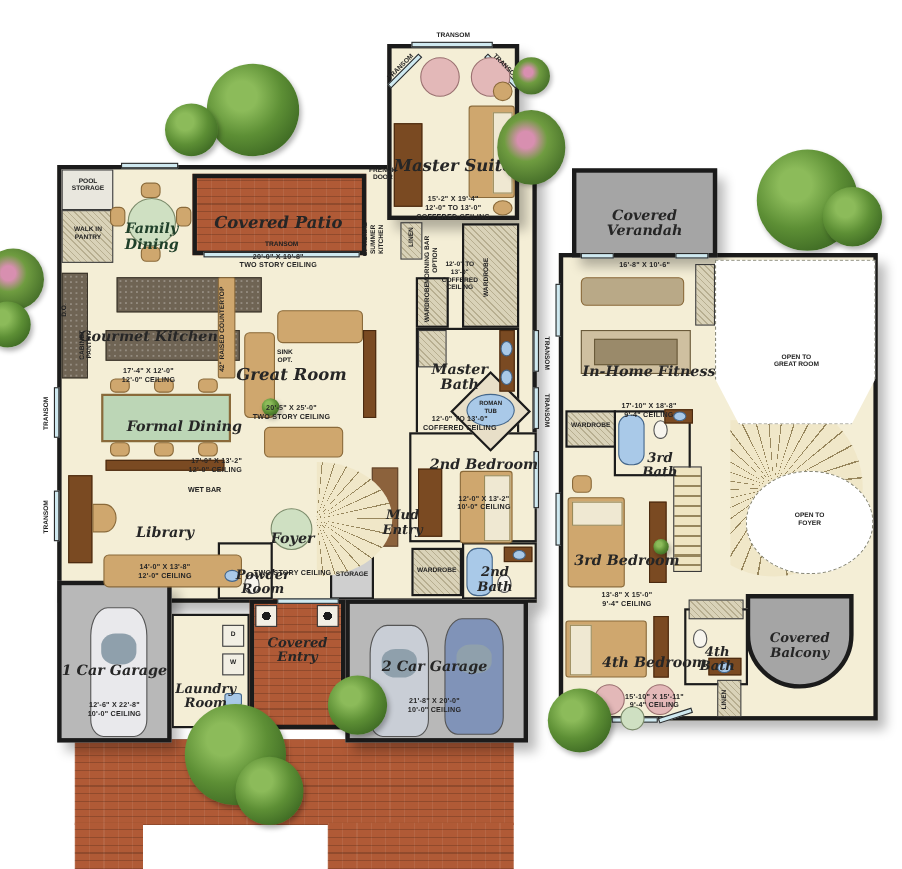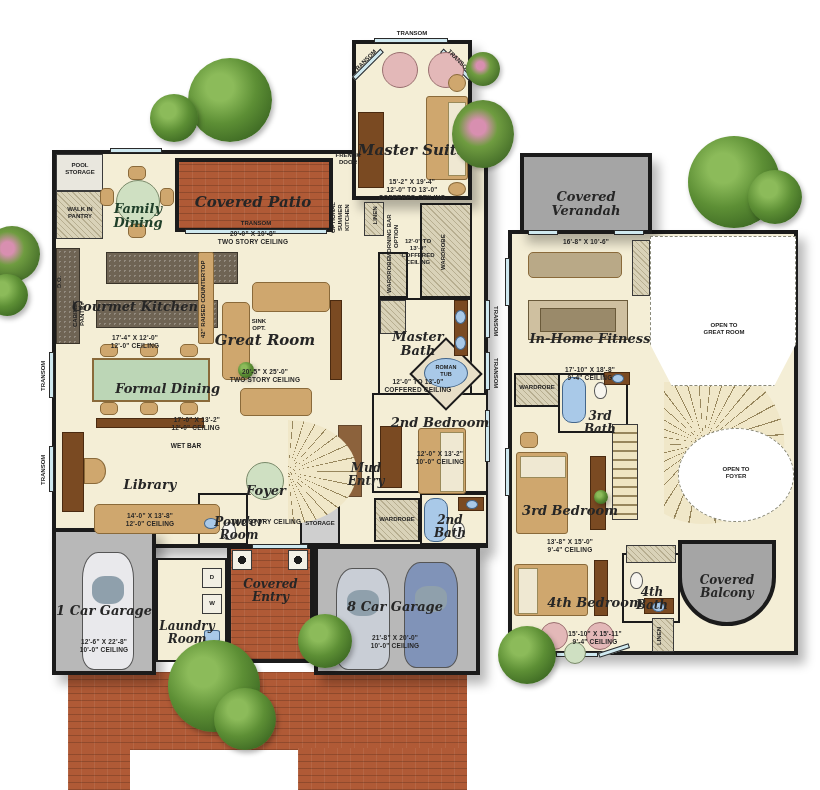--- a/index.html
+++ b/index.html
@@ -278,21 +278,21 @@
   </div>
   <div class="lbl" style="left:156px;top:602px;width:62px;">
     <div class="nm md">Laundry
 Room</div>
   </div>
   <div class="lbl" style="left:227px;top:560px;width:87px;">
     <div class="nm md">Covered
 Entry</div>
   </div>
   <div class="lbl" style="left:330px;top:582px;width:130px;">
-    <div class="nm">8 Car Garage</div>
+    <div class="nm">2 Car Garage</div>
     <div class="sb">21'-8" X 20'-0"
 10'-0" CEILING</div>
   </div>
   <div class="lbl" style="left:522px;top:172px;width:128px;">
     <div class="nm">Covered
 Verandah</div>
     <div class="sb">16'-8" X 10'-6"</div>
   </div>
   <div class="lbl" style="left:528px;top:314px;width:124px;">
     <div class="nm">In-Home Fitness</div>

